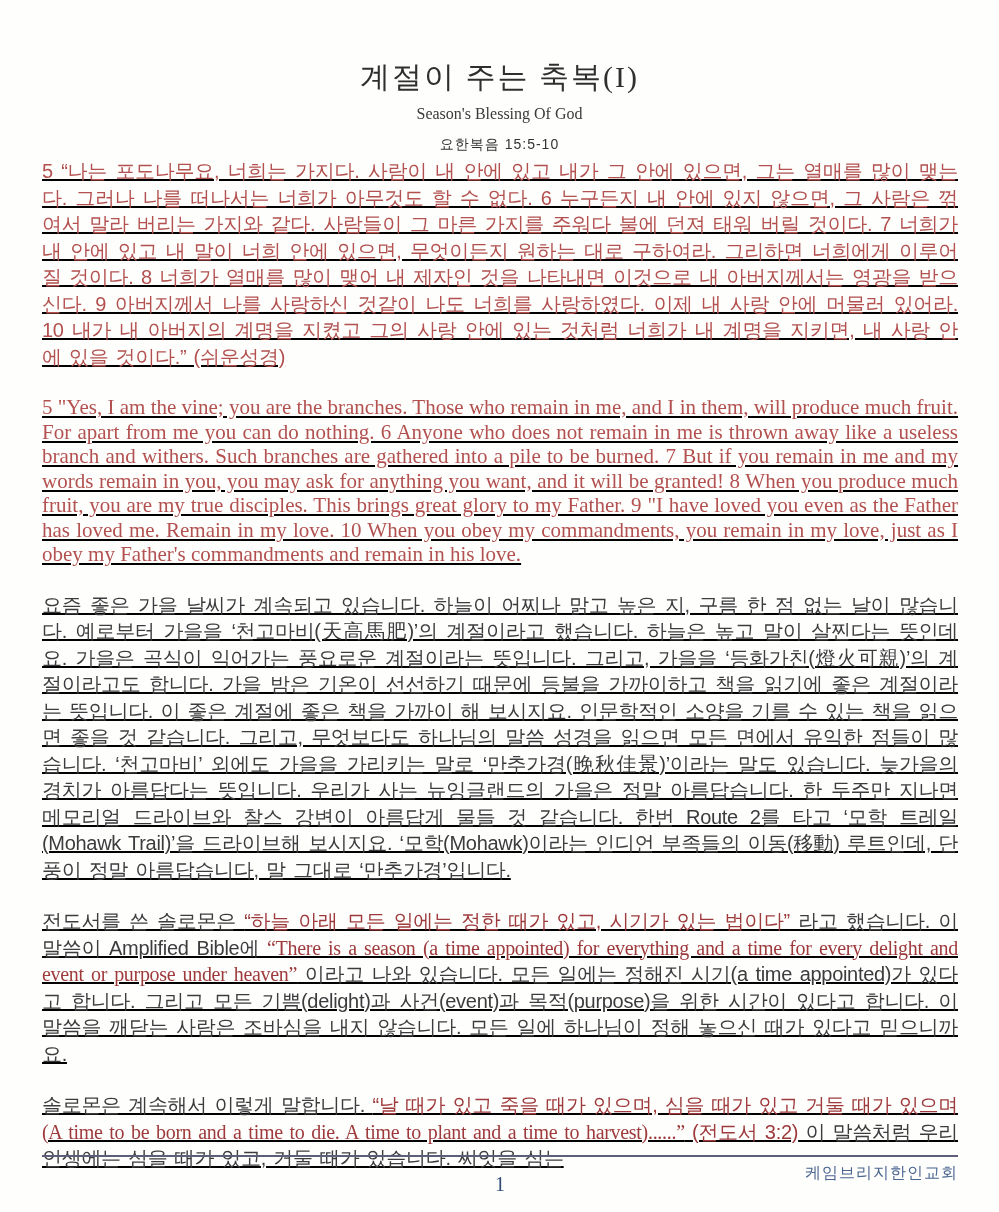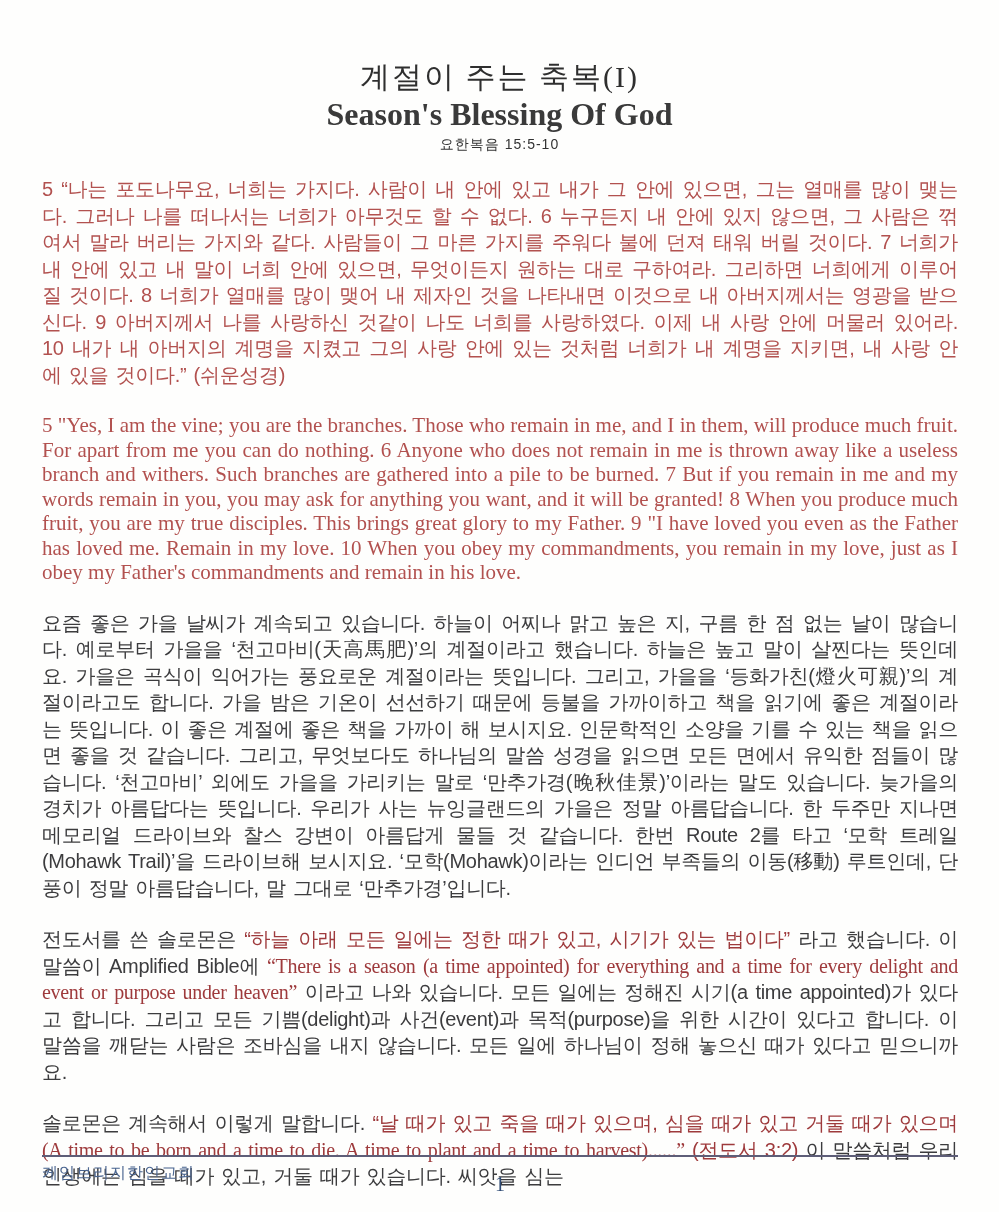--- a/index.html
+++ b/index.html
@@ -30,33 +30,34 @@
   .doc-title {
     font-family: "Liberation Serif", serif;
     font-weight: 400;
     font-size: 30px;
     line-height: 42px;
     letter-spacing: 2px;
     color: var(--title-text);
   }
   .doc-subtitle {
     font-family: "Liberation Serif", serif;
-    font-weight: 700;
-    font-size: 32px;
+    font-weight: 400;
+    font-size: 16px;
     line-height: 32px;
     color: #3a3a3a;
   }
   .doc-ref {
     font-size: 14px;
     line-height: 28px;
     letter-spacing: 1px;
     color: #333333;
   }
   .content {
-    margin: 18px 41px 0 42px;
+    margin: 0 41px 0 42px;
+    text-decoration: underline;
   }
   .para {
     text-align: justify;
     margin-bottom: 25px;
   }
   .para-kr {
     font-size: 20px;
     line-height: 26.5px;
     letter-spacing: -0.3px;
     word-spacing: 2px;
@@ -78,20 +79,21 @@
     position: absolute;
     left: 42px;
     right: 41px;
     top: 1155px;
   }
   .footer-line {
     border-top: 2px solid var(--divider);
     height: 0;
   }
   .church-name {
+    text-align: right;
     font-size: 16px;
     line-height: 24px;
     letter-spacing: 1px;
     color: var(--footer-blue);
     margin-top: 4px;
   }
   .page-number {
     position: absolute;
     left: 0;
     right: 0;

